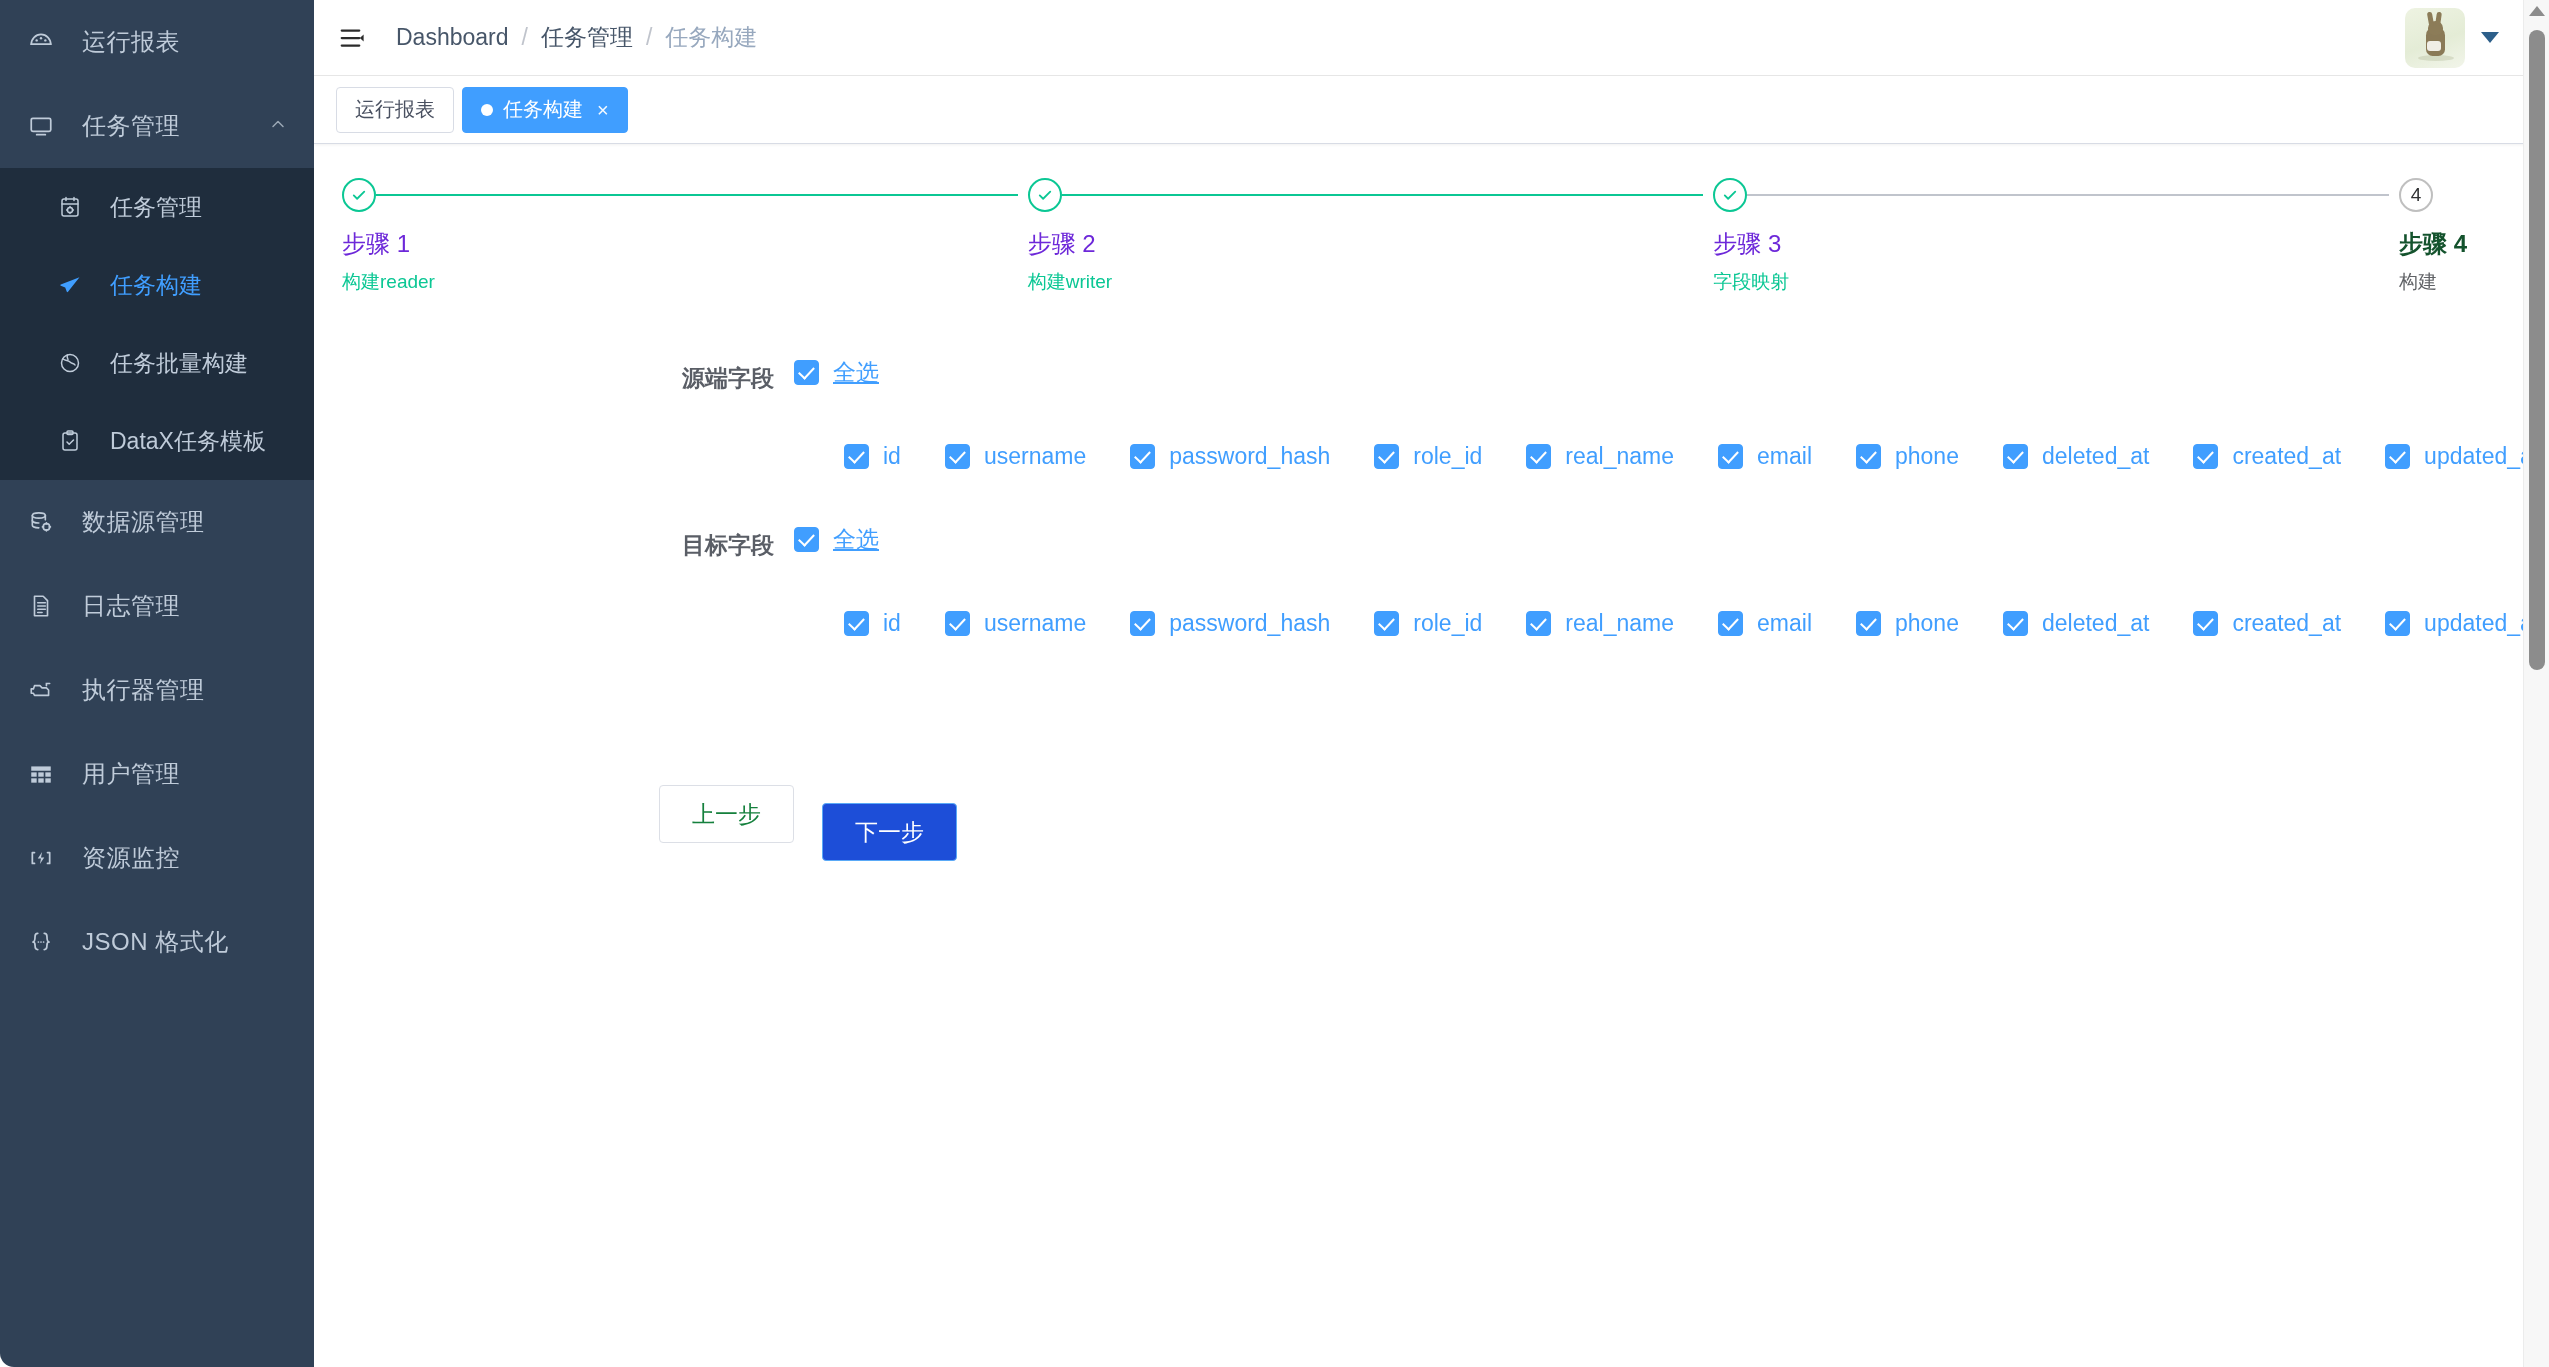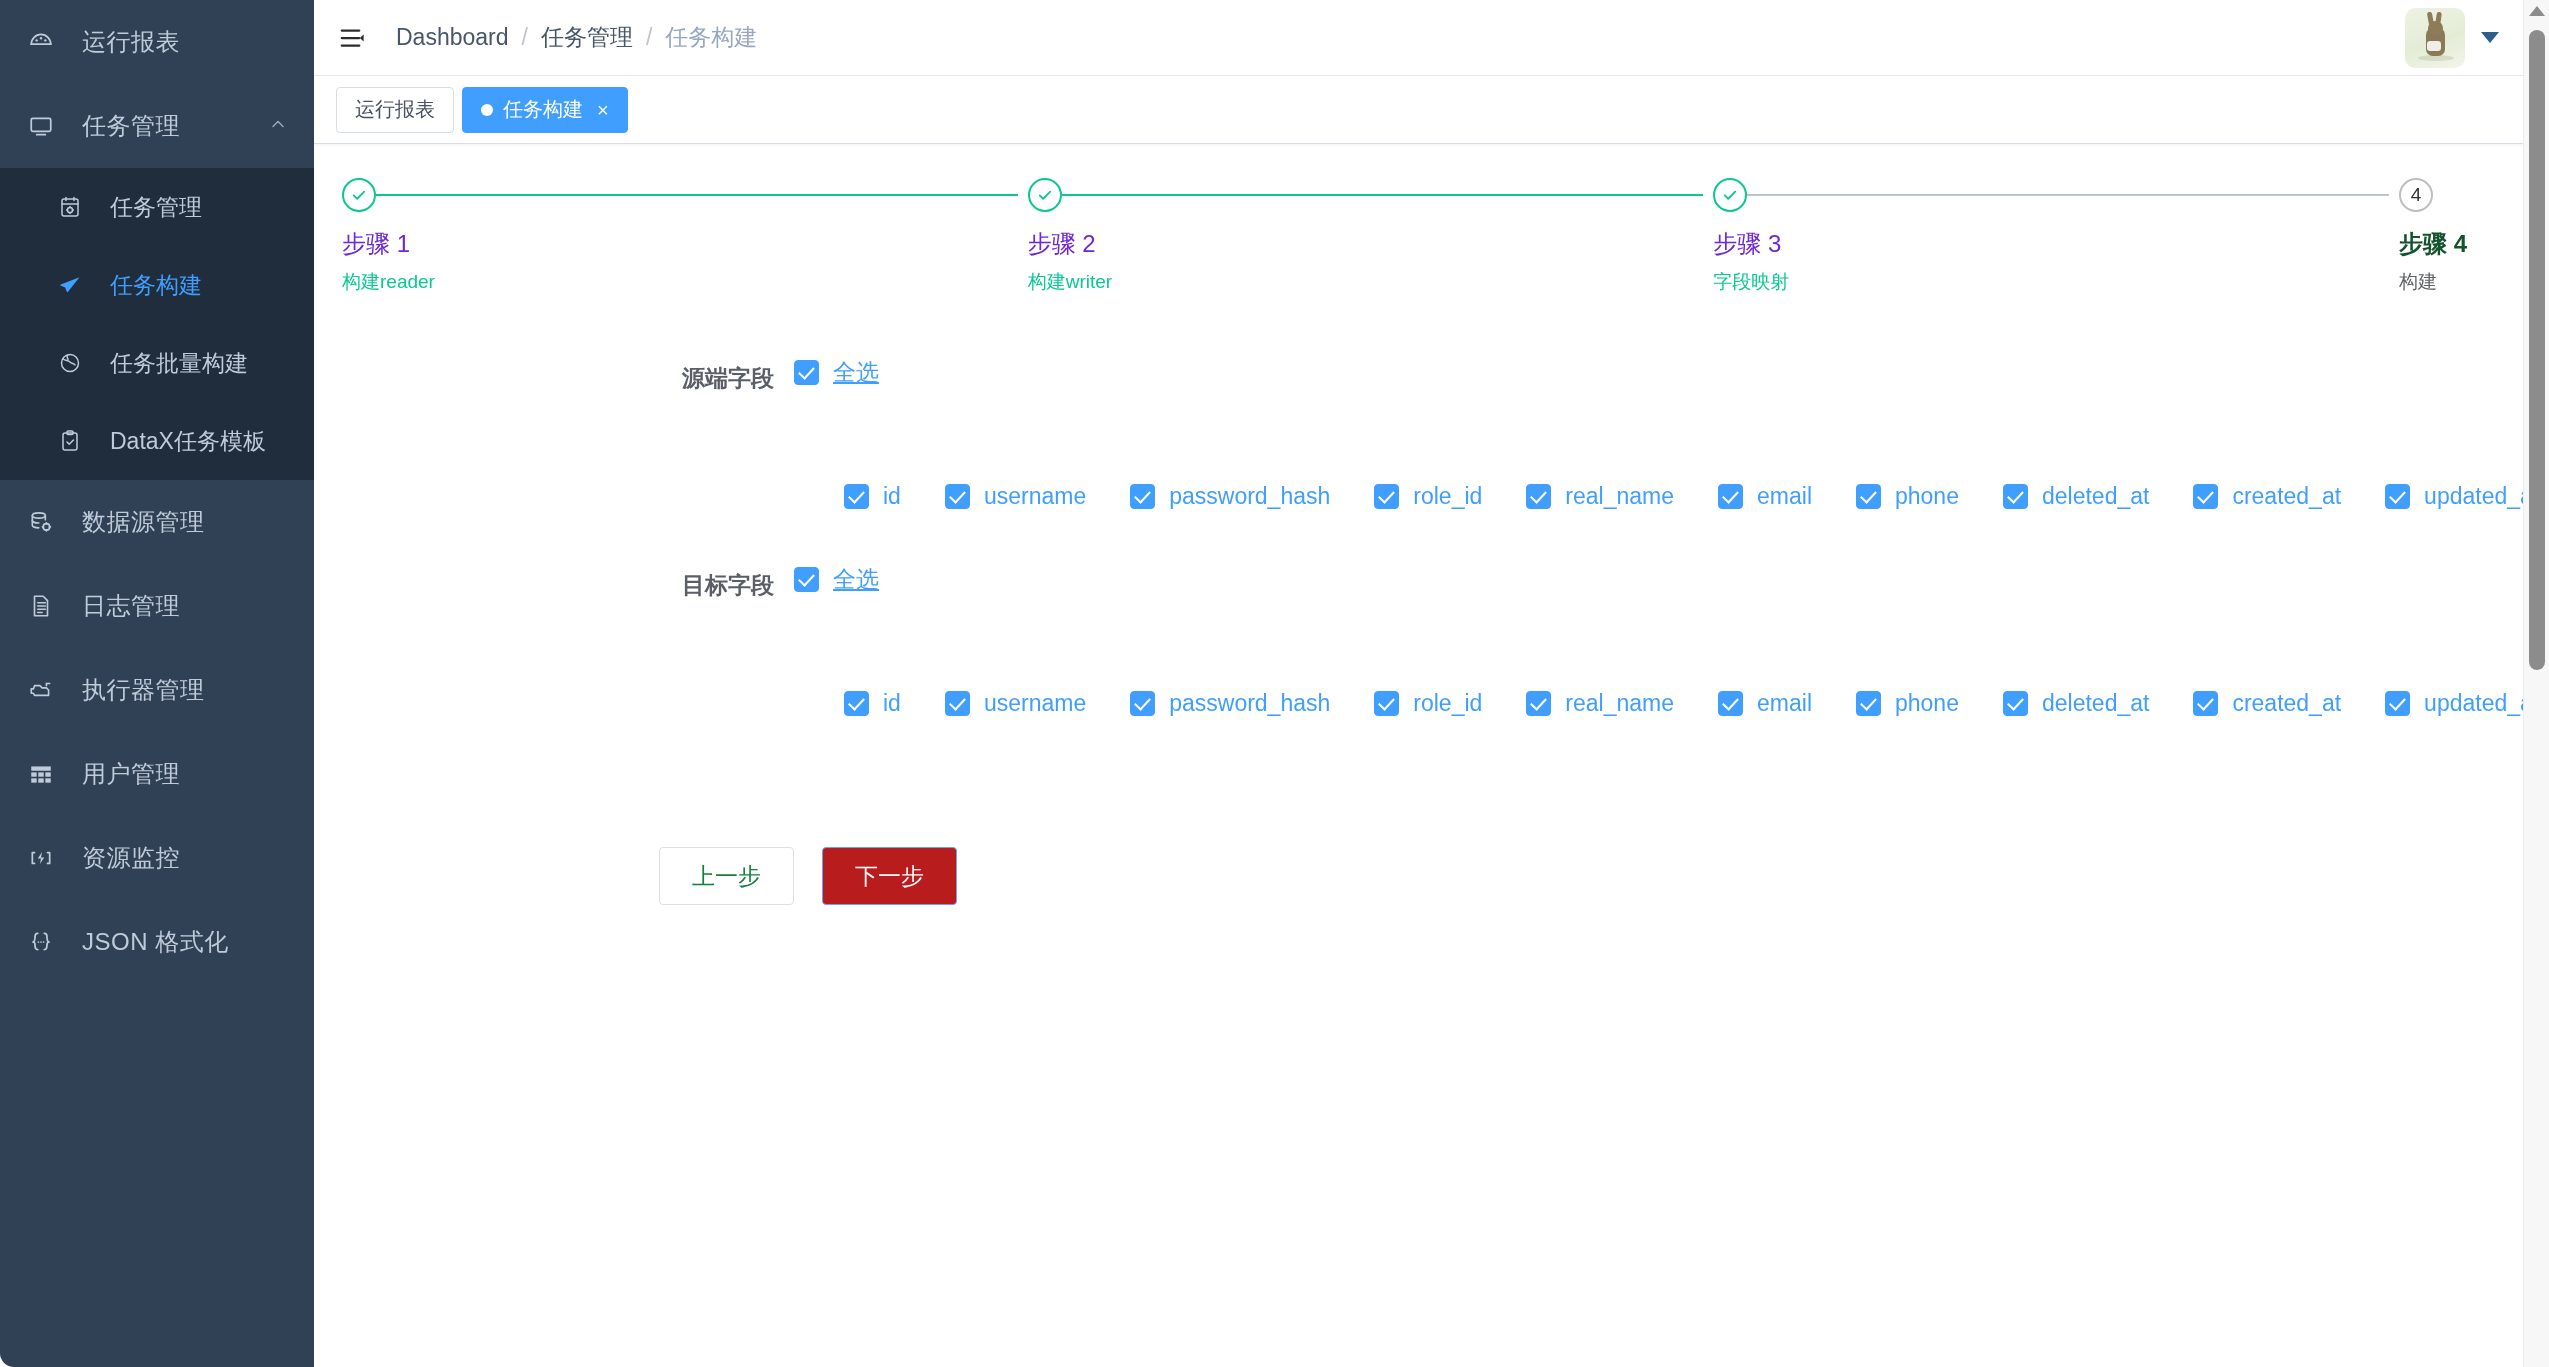--- a/index.html
+++ b/index.html
@@ -324,21 +324,21 @@
   }
   .cbox.selectall .lbl { text-decoration: underline; }
 
   .fields-row {
     display: flex;
     align-items: center;
     flex-wrap: nowrap;
     margin-top: 44px;
     padding-left: 530px;
   }
-  .fields-row .cbox { margin-right: 44px; margin-top: 40px; }
+  .fields-row .cbox { margin-right: 44px; }
   .fields-row .cbox .lbl { font-size: 23px; }
 
   .btn-row {
     margin-top: 130px;
     padding-left: 345px;
     display: flex;
     align-items: center;
   }
   .btn {
     height: 58px;
@@ -347,24 +347,25 @@
     font-size: 23px;
     display: inline-flex;
     align-items: center;
     justify-content: center;
     cursor: pointer;
     border: 1px solid #dcdfe6;
     background: #fff;
     color: #15803d;
   }
   .btn.primary {
-    background: #b91c1c;
+    background: #1d4ed8;
     border-color: #5aaaf7;
     color: #fff;
     margin-left: 28px;
+    margin-top: 36px;
   }
 
   
   .scrollbar {
     position: absolute;
     top: 0; right: 0;
     width: 26px; height: 1367px;
     background: #f7f7f7;
     border-left: 1px solid #ececec;
     z-index: 40;

